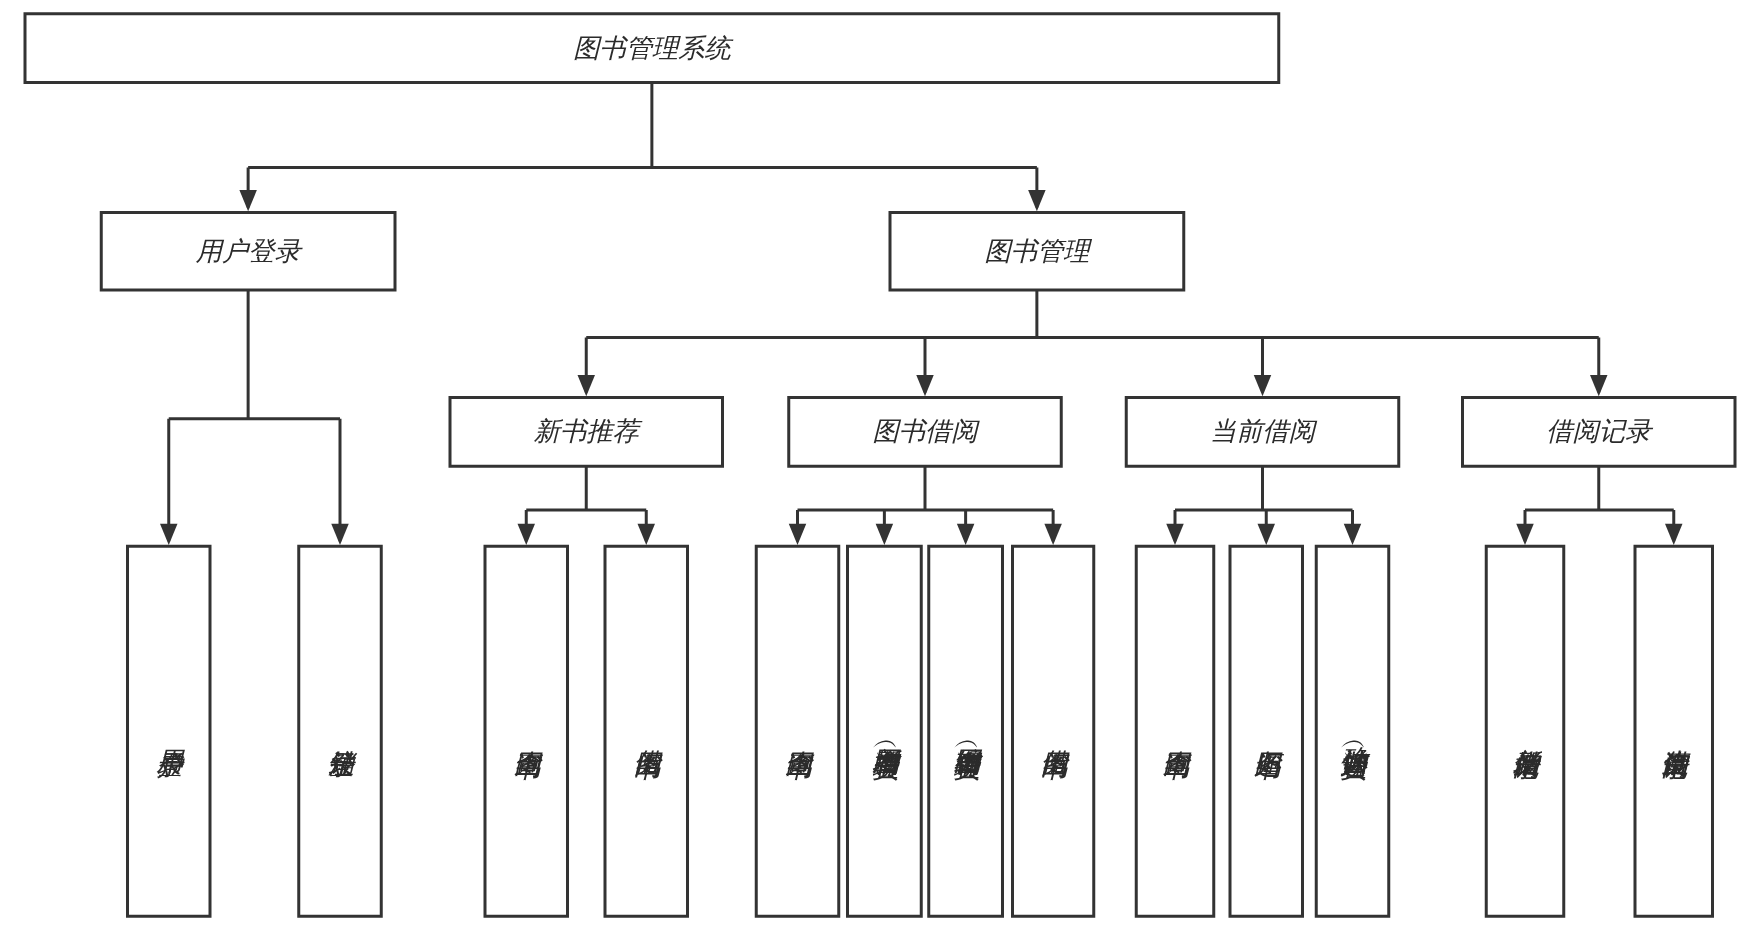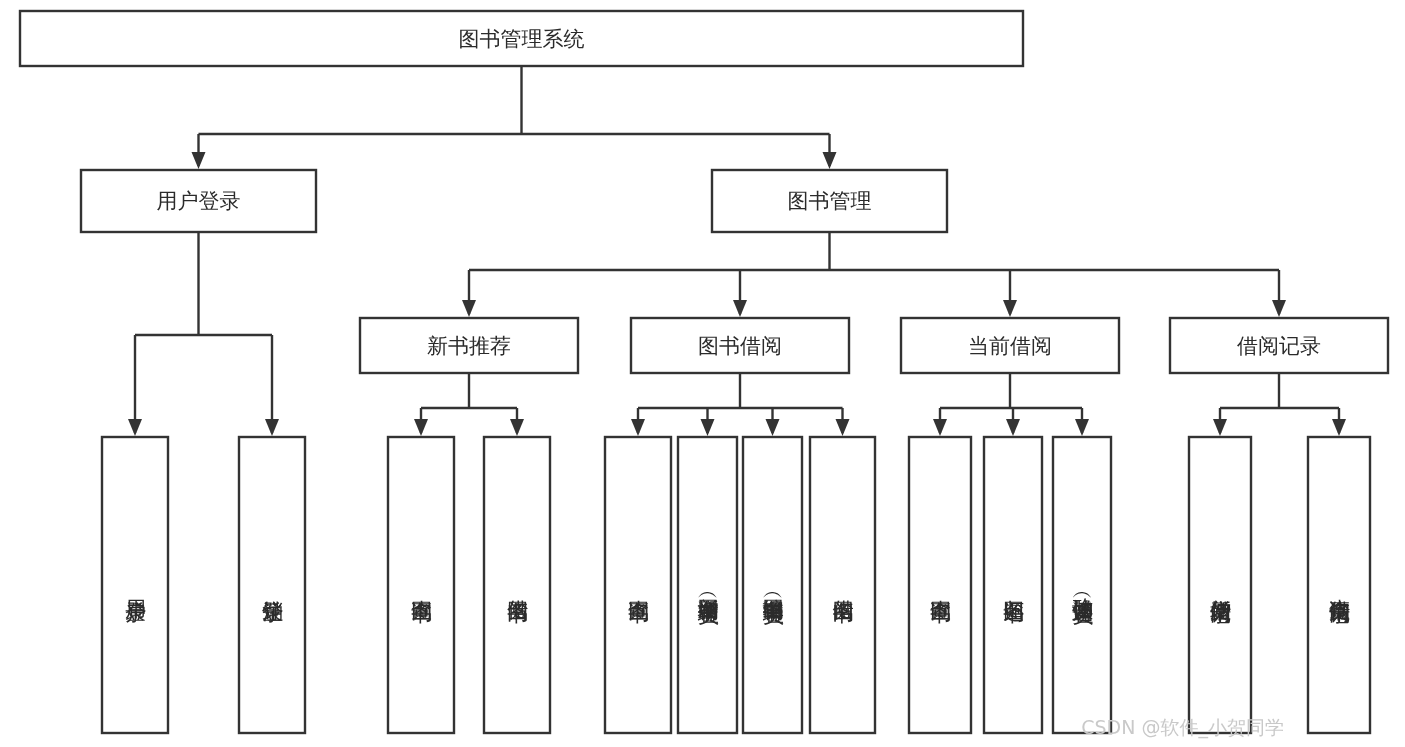--- a/index.html
+++ b/index.html
@@ -11,20 +11,21 @@
     width: 1405px;
     height: 747px;
     font-family: "DejaVu Sans", "Liberation Sans", sans-serif;
     overflow: hidden;
   }
   #diagram-root {
     position: relative;
     width: 1294px;
     height: 747px;
     background: #ffffff;
+    font-style: italic;
   }
   svg.diagram-canvas {
     position: absolute;
     top: 0;
     left: 0;
     width: 1405px;
     height: 747px;
   }
   .node-box {
     fill: #ffffff;
@@ -204,14 +205,13 @@
         <span class="leaf-label">确认归还（管理员）</span>
       </div>
       <div class="leaf-label-wrap" style="left: 1189px; top: 437px; width: 62px; height: 296px;">
         <span class="leaf-label">新增借阅记录</span>
       </div>
       <div class="leaf-label-wrap" style="left: 1308px; top: 437px; width: 62px; height: 296px;">
         <span class="leaf-label">查询借阅记录</span>
       </div>
     </div>
 
-  <div class="watermark">CSDN @软件_小贺同学</div>
 </div>
 
 </body></html>

